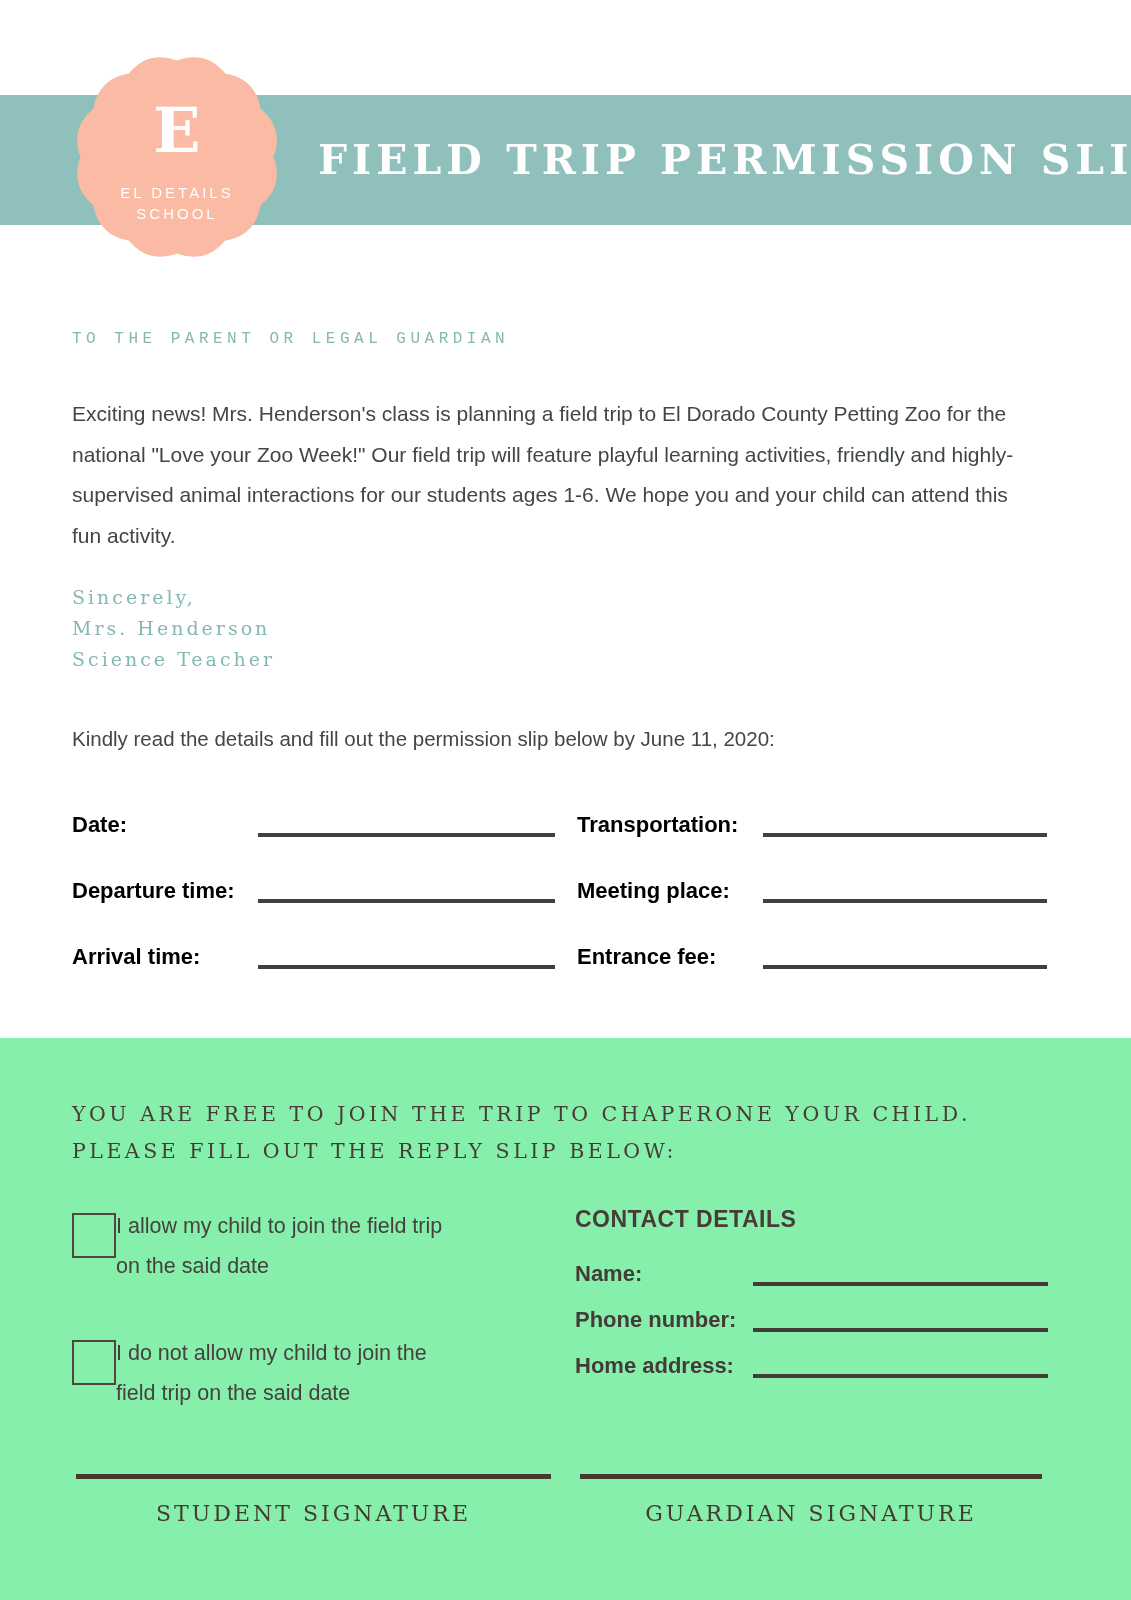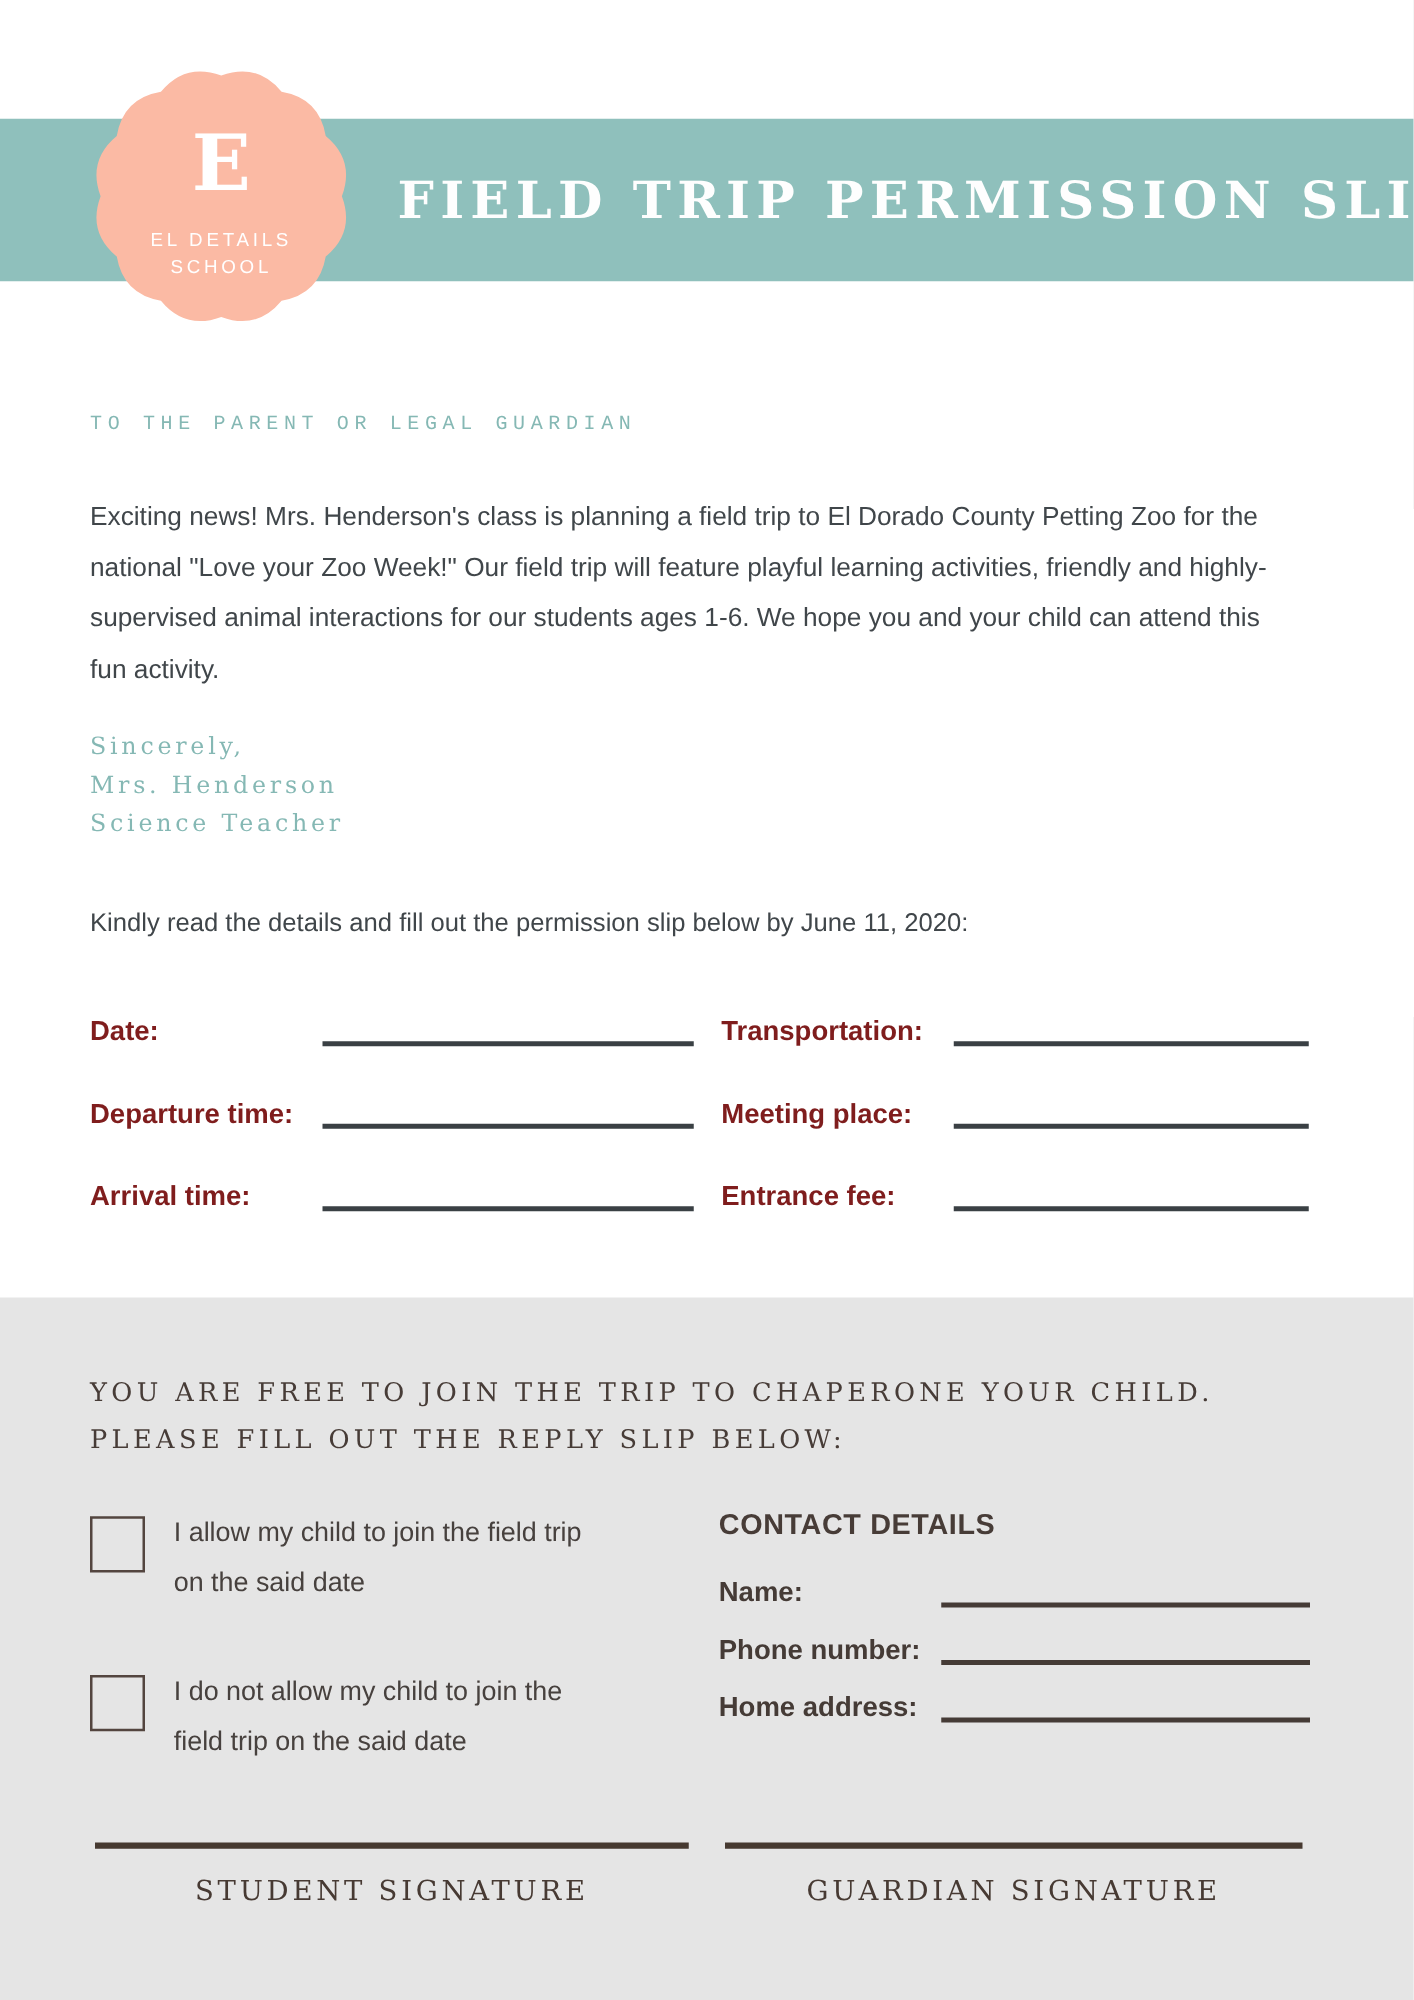--- a/index.html
+++ b/index.html
@@ -97,38 +97,38 @@
     left: 72px; top: 806px;
     width: 975px;
     display: grid;
     grid-template-columns: 483px 470px;
     column-gap: 22px;
     row-gap: 32px;
   }
   .field-row { display: flex; align-items: flex-end; height: 34px; }
   .field-label {
     flex: 0 0 186px;
-    color: #7f1d1d;
+    color: #000000;
     font-size: 22px;
     font-weight: bold;
     line-height: 30px;
   }
   .field-line {
     flex: 1;
     border-bottom: 4px solid #3a4044;
     margin-bottom: 3px;
     height: 0;
   }
 
   
   .reply-section {
     position: absolute;
     left: 0; top: 1038px;
     width: 100%; height: 562px;
-    background: #e5e5e5;
+    background: #86efac;
   }
   .reply-heading {
     position: absolute;
     left: 72px; top: 58px;
     color: #473c37;
     font-family: "DejaVu Serif", "Liberation Serif", serif;
     font-size: 20.5px;
     letter-spacing: 3.5px;
     line-height: 37px;
   }
@@ -136,21 +136,20 @@
   .option-row { display: flex; align-items: flex-start; margin-bottom: 47px; }
   .checkbox {
     flex: 0 0 44px;
     width: 44px; height: 45px;
     border: 2px solid #53453f;
     margin-top: 7px;
     background: transparent;
     cursor: pointer;
   }
   .option-label {
-    margin-left: 23px;
     width: 352px;
     color: #47413e;
     font-size: 21.5px;
     line-height: 40px;
   }
 
   .contact-block { position: absolute; left: 575px; top: 168px; width: 473px; }
   .contact-heading {
     color: #473c37;
     font-size: 23px;

